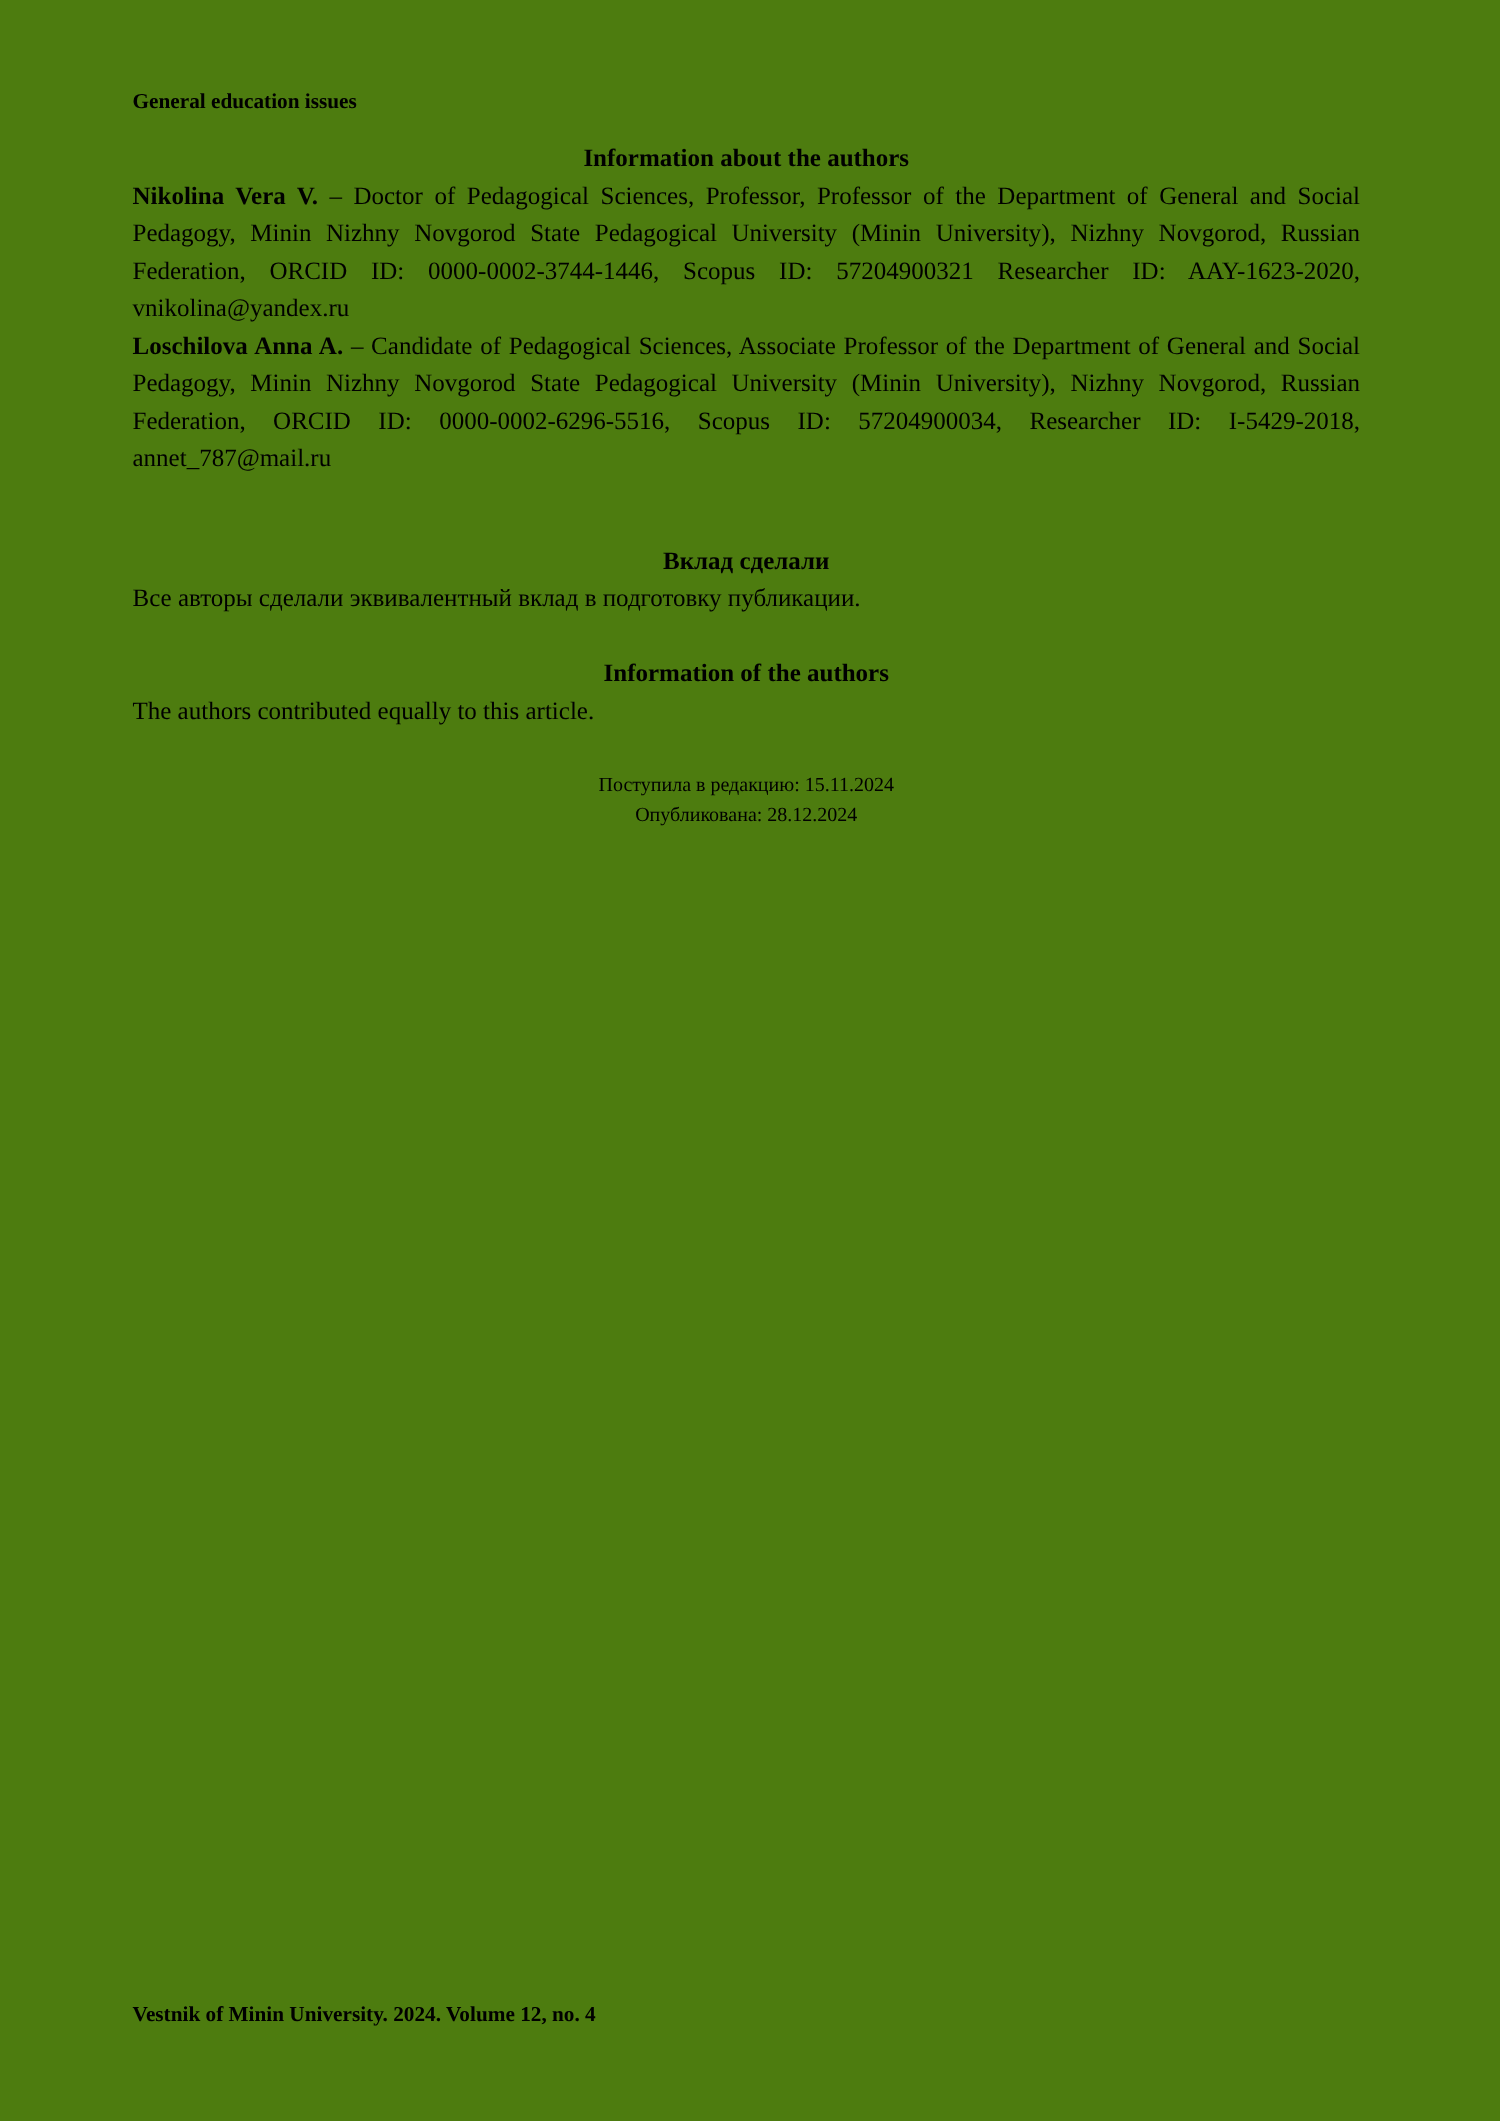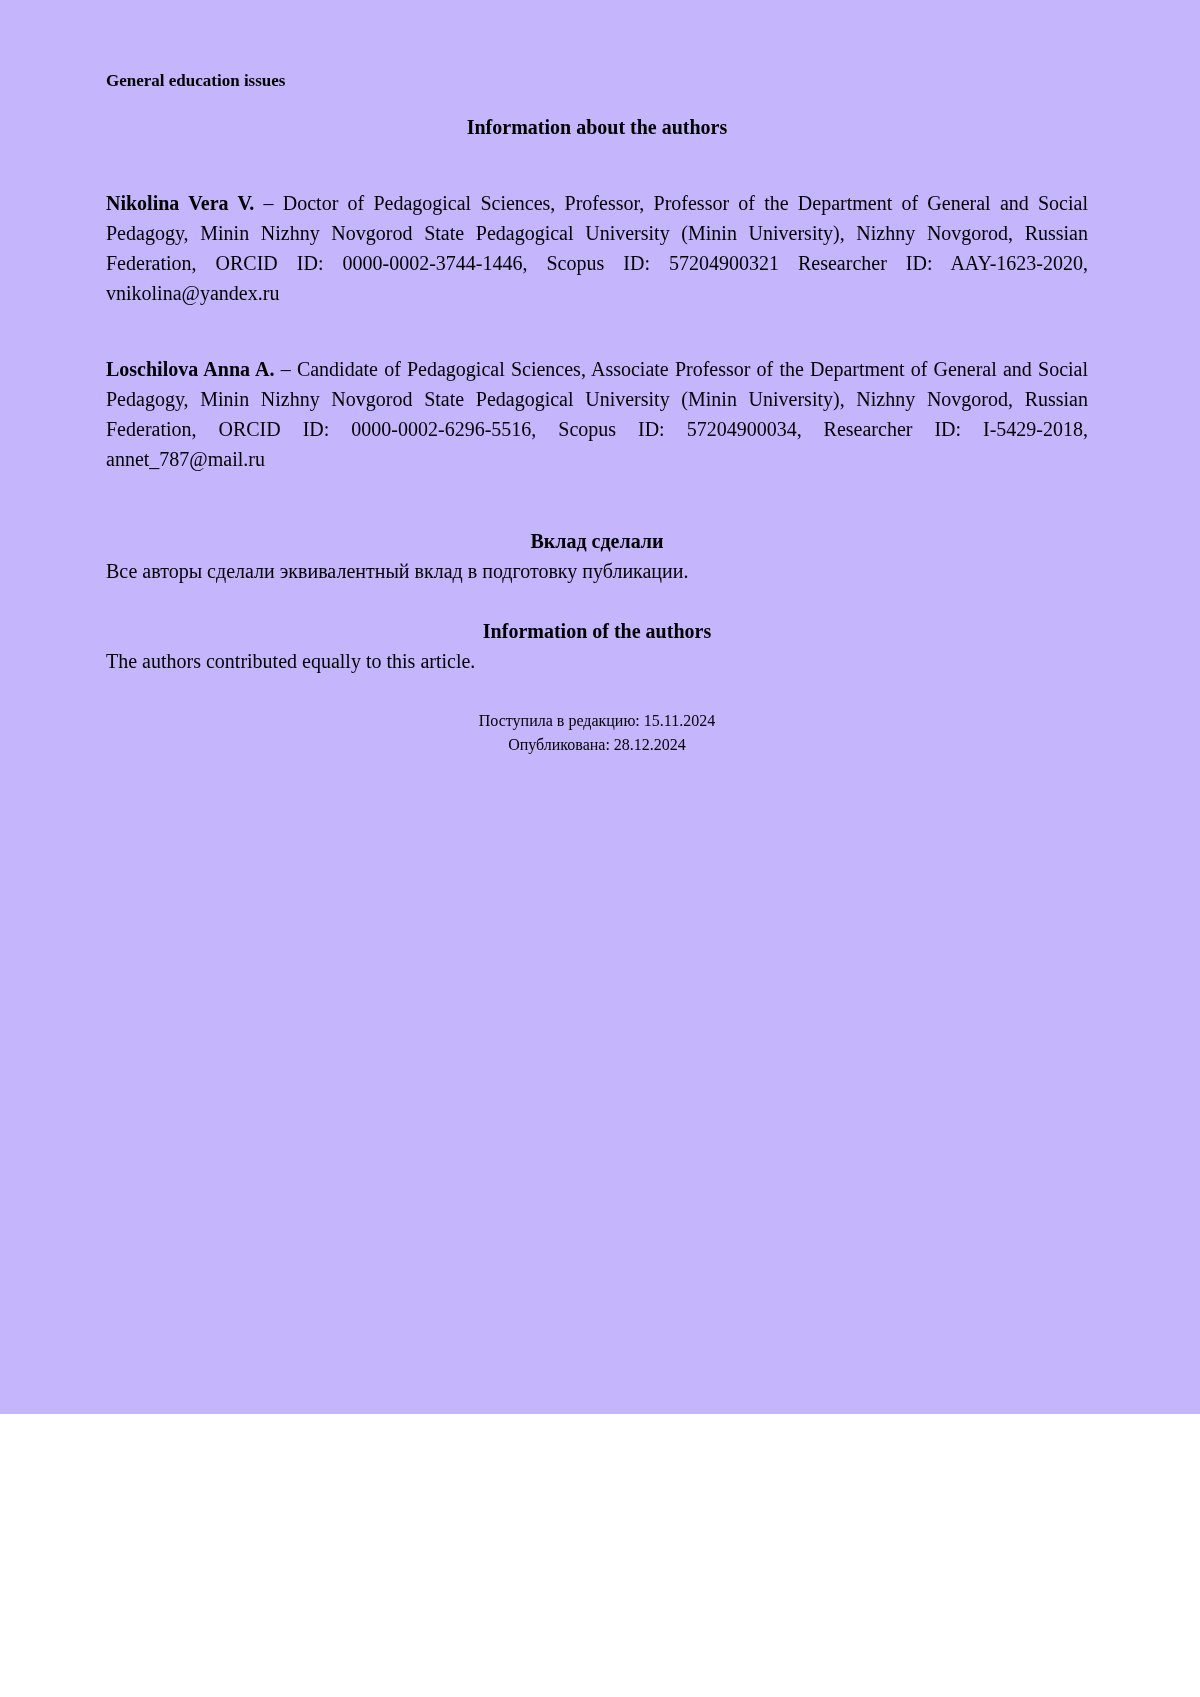--- a/index.html
+++ b/index.html
@@ -7,23 +7,23 @@
   body {
     width: 1200px;
     height: 1697px;
     font-family: "Liberation Serif", "DejaVu Serif", serif;
     color: #000000;
     position: relative;
   }
   .page {
     position: relative;
     width: 1200px;
-    height: 1414px;
+    height: 1697px;
     padding: 70px 112px 0 106px;
-    background: #c4b5fd;
+    background: #4d7c0f;
     overflow: hidden;
   }
   .running-head {
     font-size: 17px;
     line-height: 22px;
     font-weight: bold;
     text-align: left;
   }
   .section-title {
     font-size: 20px;
@@ -31,21 +31,20 @@
     font-weight: bold;
     text-align: center;
   }
   .title-main    { margin-top: 20px; }
   .title-ru      { margin-top: 52px; }
   .title-en      { margin-top: 30px; }
   .para {
     font-size: 20px;
     line-height: 30px;
     text-align: justify;
-    margin-top: 46px;
   }
   .para .author-name { font-weight: bold; }
   .body-line {
     font-size: 20px;
     line-height: 30px;
     text-align: left;
   }
   .dates {
     margin-top: 33px;
     font-size: 16px;
@@ -80,14 +79,15 @@
 
   <div class="section-title title-en">Information of the authors</div>
 
   <div class="body-line">The authors contributed equally to this article.</div>
 
   <div class="dates">
     <div>Поступила в редакцию: 15.11.2024</div>
     <div>Опубликована: 28.12.2024</div>
   </div>
 
+  <div class="page-footer">Vestnik of Minin University. 2024. Volume 12, no. 4</div>
 
 </div>
 
 </body></html>

